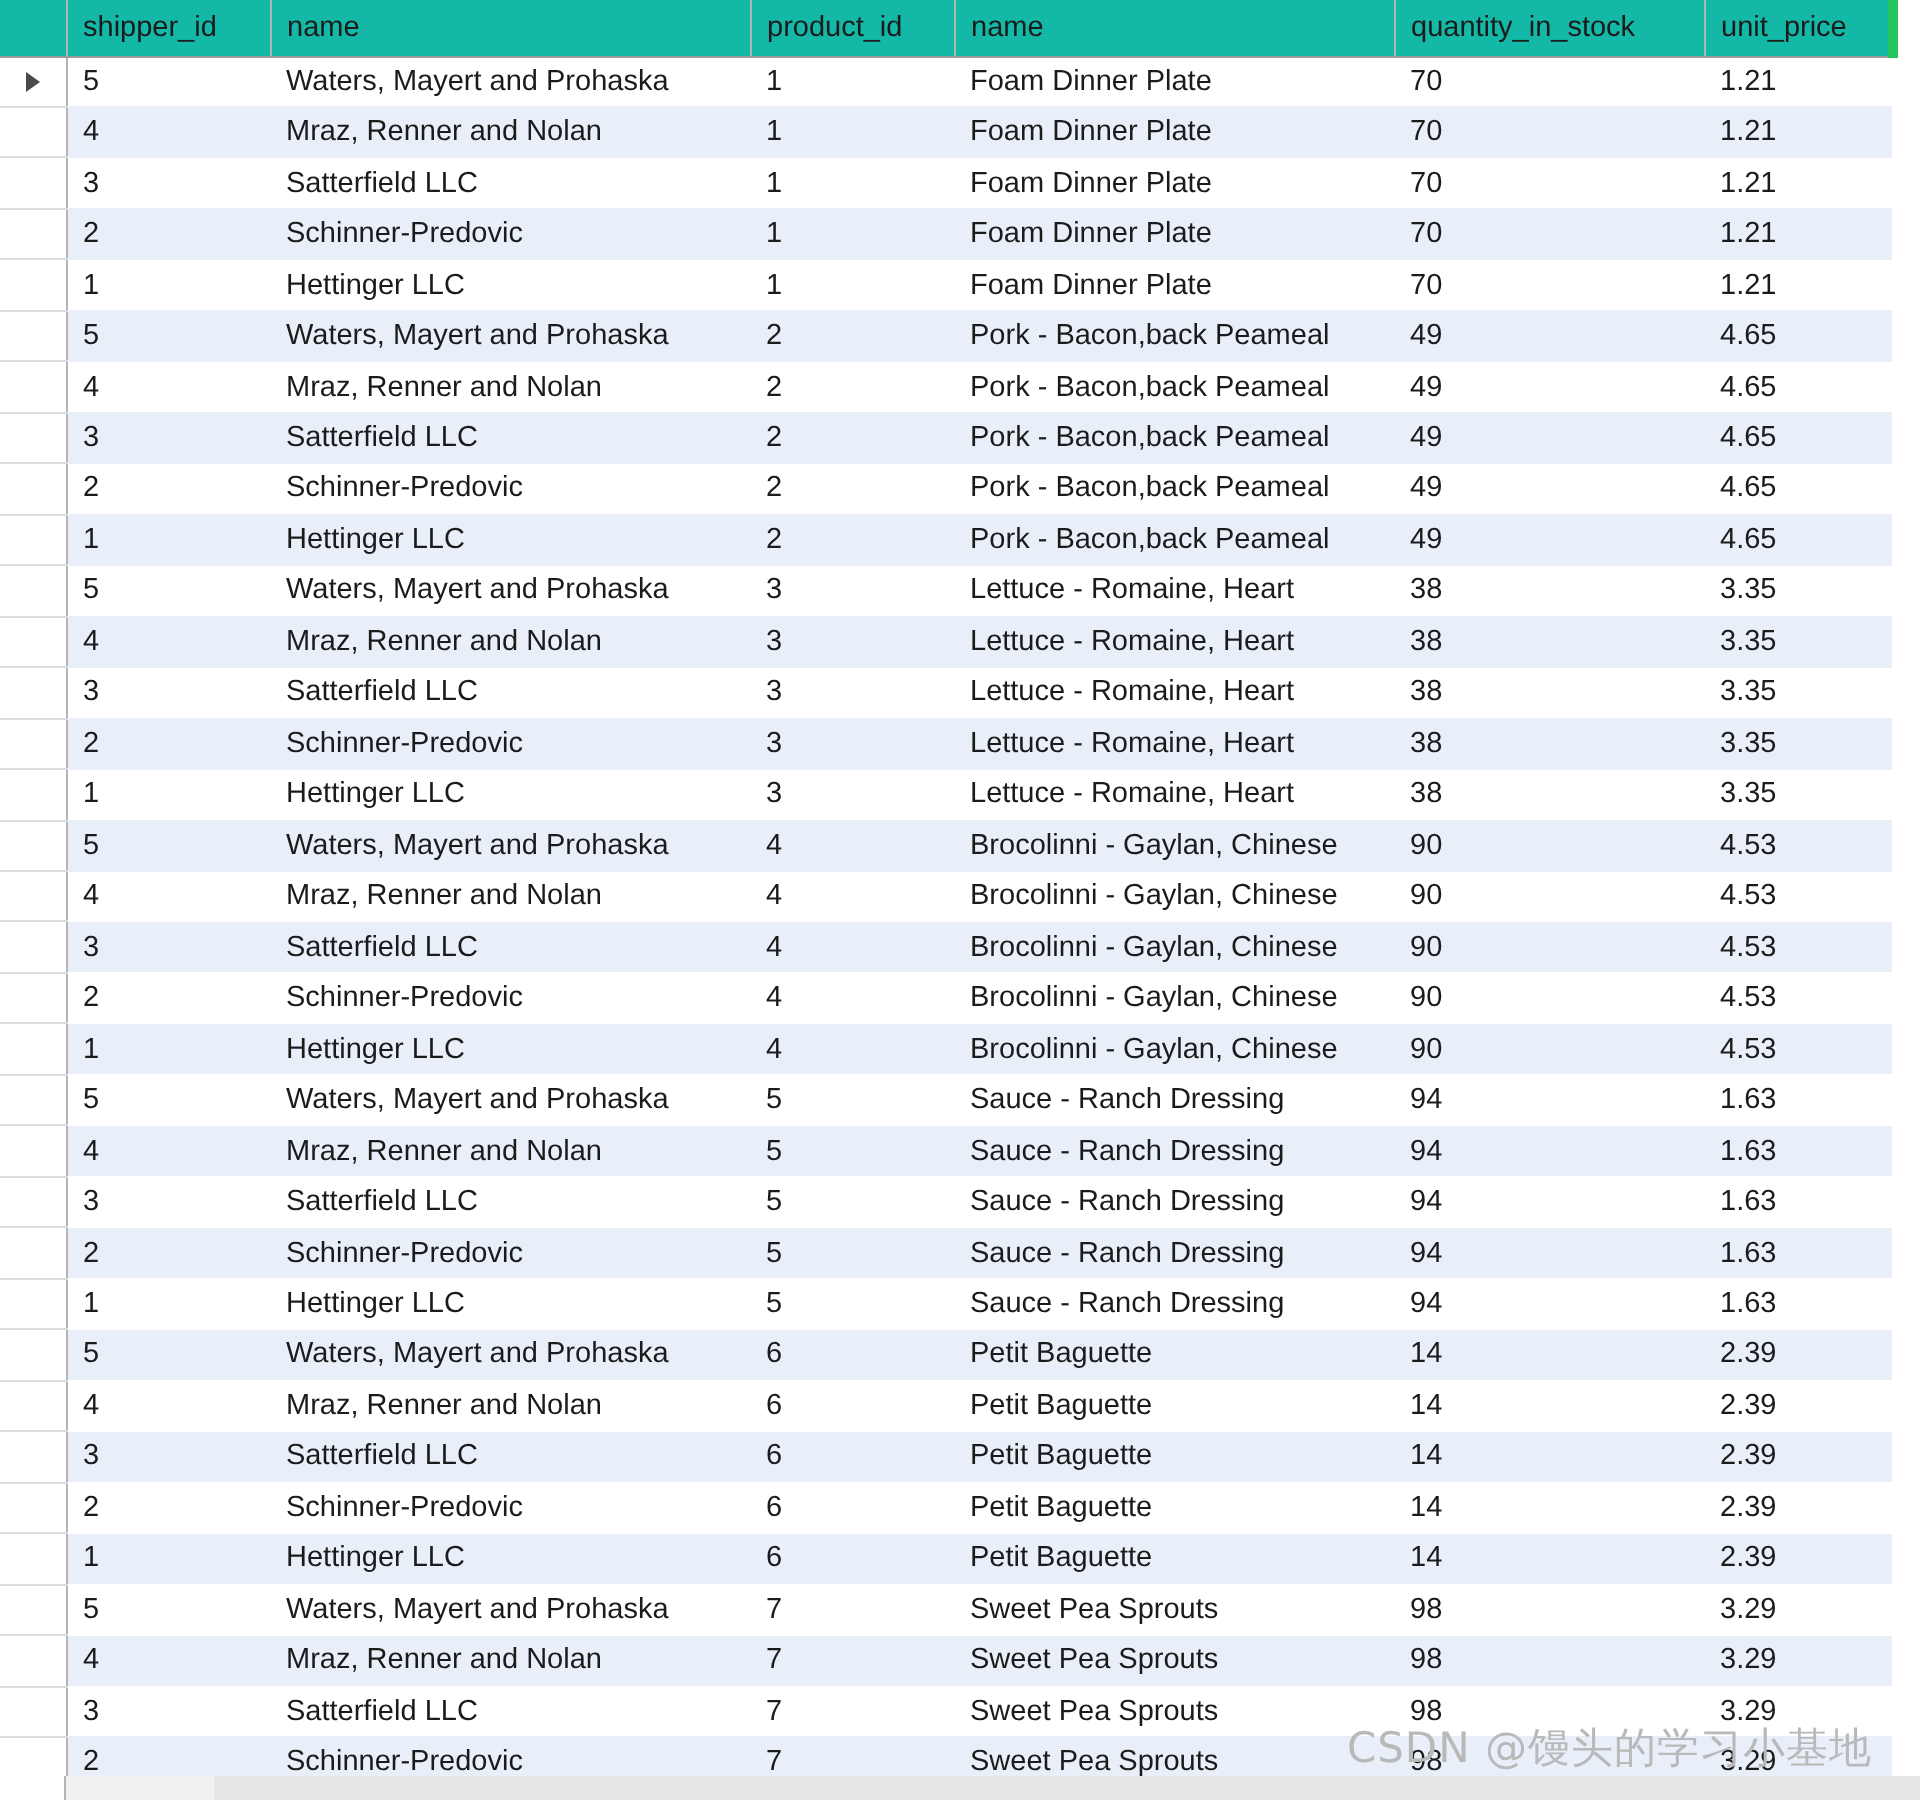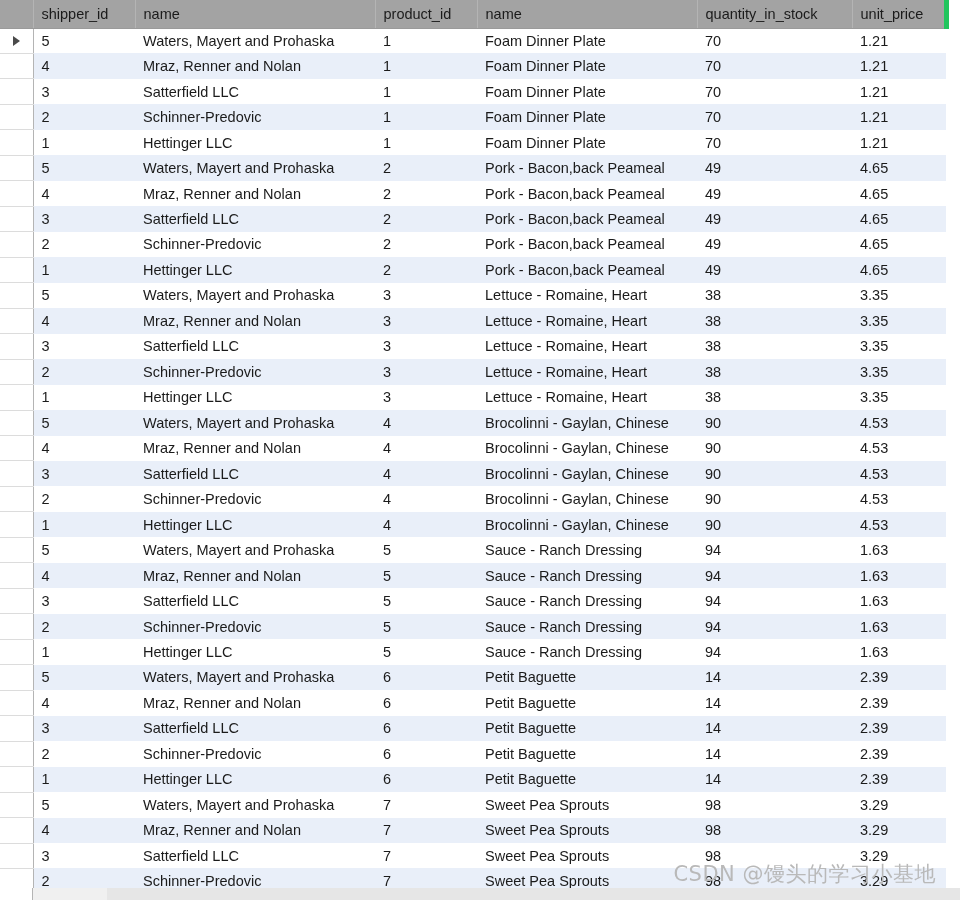--- a/index.html
+++ b/index.html
@@ -36,21 +36,21 @@
   col.c-shipname { width: 240px; }
   col.c-prodid { width: 102px; }
   col.c-prodname { width: 220px; }
   col.c-qty { width: 155px; }
   col.c-price { width: 94px; }
 
   
   thead th {
     height: 28px;
     box-sizing: border-box;
-    background: #a3a3a3;
+    background: #14b8a6;
     border-right: 1px solid #b4b4b4;
     border-bottom: 1px solid #9a9a9a;
     font-weight: normal;
     font-size: 14.5px;
     color: #1b1b1b;
     text-align: left;
     padding: 0 0 0 8px;
     vertical-align: middle;
     white-space: nowrap;
     overflow: hidden;

